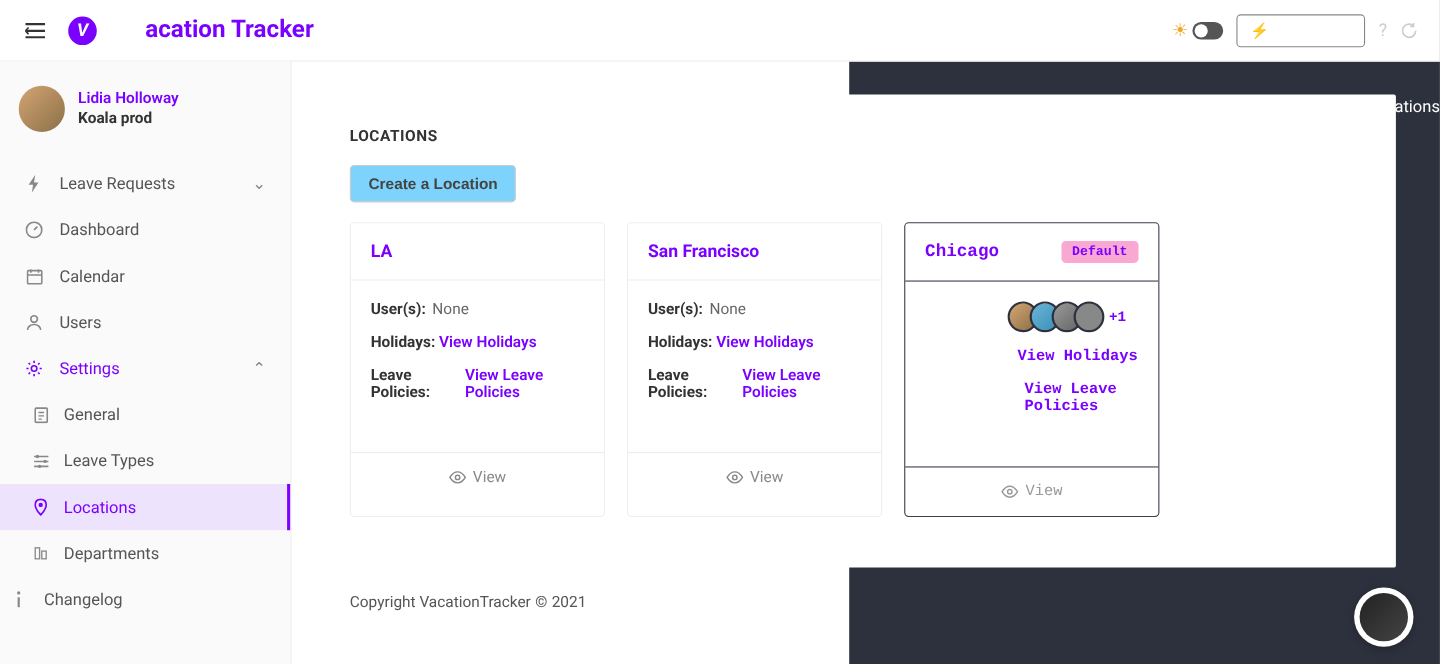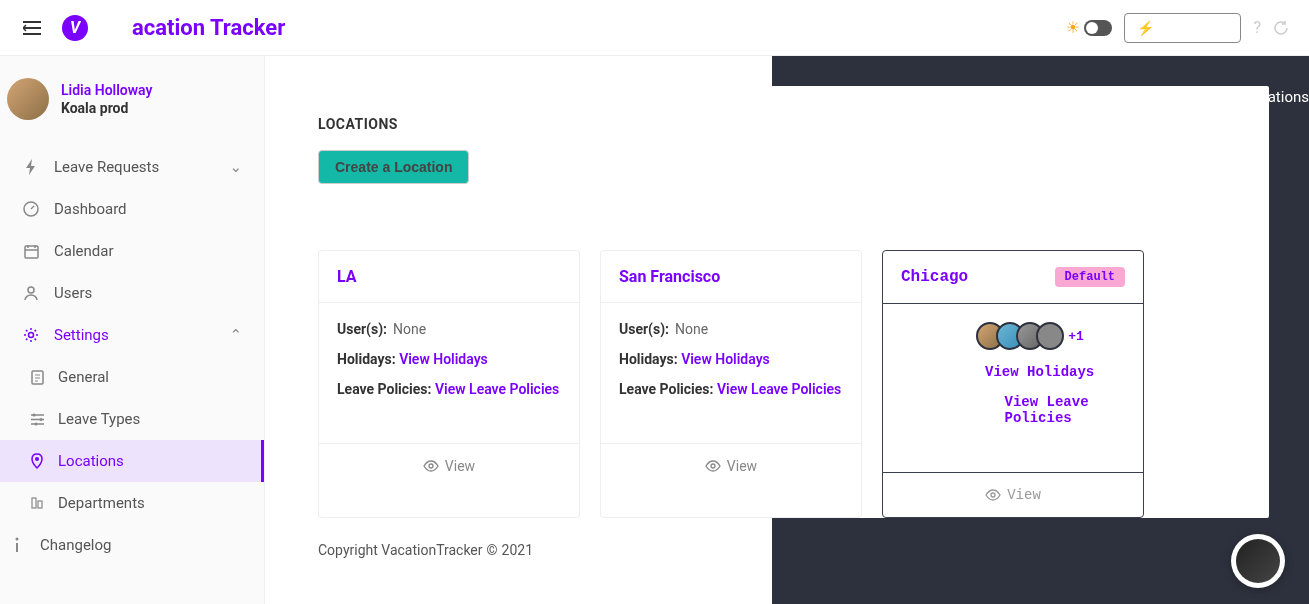--- a/index.html
+++ b/index.html
@@ -17,43 +17,43 @@
 .theme-switch::after { content:''; width: 12px; height: 12px; background: #fff; border-radius: 50%; position: absolute; top: 2px; left: 2px; }
 .quick-tour { border: 1px solid #888; color: #fff; background: transparent; padding: 6px 12px; border-radius: 4px; font-size: 14px; font-weight: 600; display: flex; gap: 4px; align-items: center; cursor: pointer; }
 .help-icon { color: #ccc; font-size: 16px; }
 .refresh-icon { color: #ccc; }
 
 
 .dark-bg { position: absolute; top: 0; left: 772px; right: 0; bottom: 0; background: #2D313D; z-index: 0; }
 
 
 .sidebar { position: absolute; top: 56px; left: 0; width: 265px; bottom: 0; background: #fafafa; border-right: 1px solid #eee; z-index: 10; overflow: hidden; }
-.user-block { display: flex; align-items: center; gap: 12px; padding: 22px 20px 18px 7px; }
+.user-block { display: flex; align-items: center; gap: 12px; padding: 22px 20px 18px 17px; }
 .avatar { width: 42px; height: 42px; border-radius: 50%; background: linear-gradient(135deg, #d4a574, #8b6f47); }
 .user-name { color: #7A00FF; font-size: 14px; font-weight: 600; }
 .org-name { color: #333; font-size: 14px; font-weight: 700; margin-top: 2px; }
 .nav { padding: 8px 0; }
 .nav-item { display: flex; align-items: center; gap: 14px; padding: 12px 22px; color: #555; font-size: 15px; cursor: pointer; position: relative; }
 .nav-item.active { color: #7A00FF; }
 .nav-item .chev { margin-left: auto; color: #888; }
 .nav-icon { width: 18px; height: 18px; display: flex; align-items: center; justify-content: center; color: #888; flex-shrink: 0; }
 .nav-item.active .nav-icon { color: #7A00FF; }
 .sub-item { display: flex; align-items: center; gap: 12px; padding: 12px 22px 12px 28px; color: #555; font-size: 15px; cursor: pointer; }
 .sub-item.active { background: #EDE3FD; color: #7A00FF; border-right: 3px solid #7A00FF; }
 .sub-item.active .nav-icon { color: #7A00FF; }
 
 
 .main { position: absolute; top: 56px; left: 265px; right: 0; bottom: 0; z-index: 5; padding: 30px 40px 0 35px; }
 .content-card { background: #fff; padding: 30px 0 0 0; border-radius: 2px; position: relative; min-height: 430px; }
 .page-title { font-size: 14px; font-weight: 700; letter-spacing: .5px; color: #333; padding: 0 18px; }
 .breadcrumb { position: absolute; right: 0; top: 32px; color: #ccc; font-size: 15px; }
-.create-btn { border: 1px solid #ccc; background: #14b8a6; padding: 8px 16px; border-radius: 4px; font-size: 14px; font-weight: 600; color: #444; margin: 18px 18px 18px 18px; cursor: pointer; display: inline-block; }
+.create-btn { border: 1px solid #ccc; background: #7dd3fc; padding: 8px 16px; border-radius: 4px; font-size: 14px; font-weight: 600; color: #444; margin: 18px 18px 18px 18px; cursor: pointer; display: inline-block; }
 
 .cards { display: flex; gap: 20px; padding: 0 18px; }
-.card { width: 262px; border: 1px solid #eee; border-radius: 4px; background: #fff; margin-top: 48px; }
+.card { width: 232px; border: 1px solid #eee; border-radius: 4px; background: #fff; }
 .card.dark { background: transparent; border-color: #3a3f4d; font-family: Liberation Mono, monospace; }
 .card-head { padding: 16px 18px; border-bottom: 1px solid #eee; display: flex; align-items: center; justify-content: space-between; }
 .card.dark .card-head { border-bottom-color: #3a3f4d; }
 .card-title { color: #7A00FF; font-weight: 700; font-size: 16px; }
 .default-badge { background: #f9a8d4; color: #7A00FF; font-size: 12px; font-weight: 600; padding: 3px 10px; border-radius: 4px; }
 .card-body { padding: 18px; font-size: 14px; }
 .row { margin-bottom: 14px; display: flex; align-items: center; }
 .row-label { color: #333; font-weight: 700; }
 .card.dark .row-label { color: #fff; }
 .row-value { margin-left: 6px; color: #666; }

